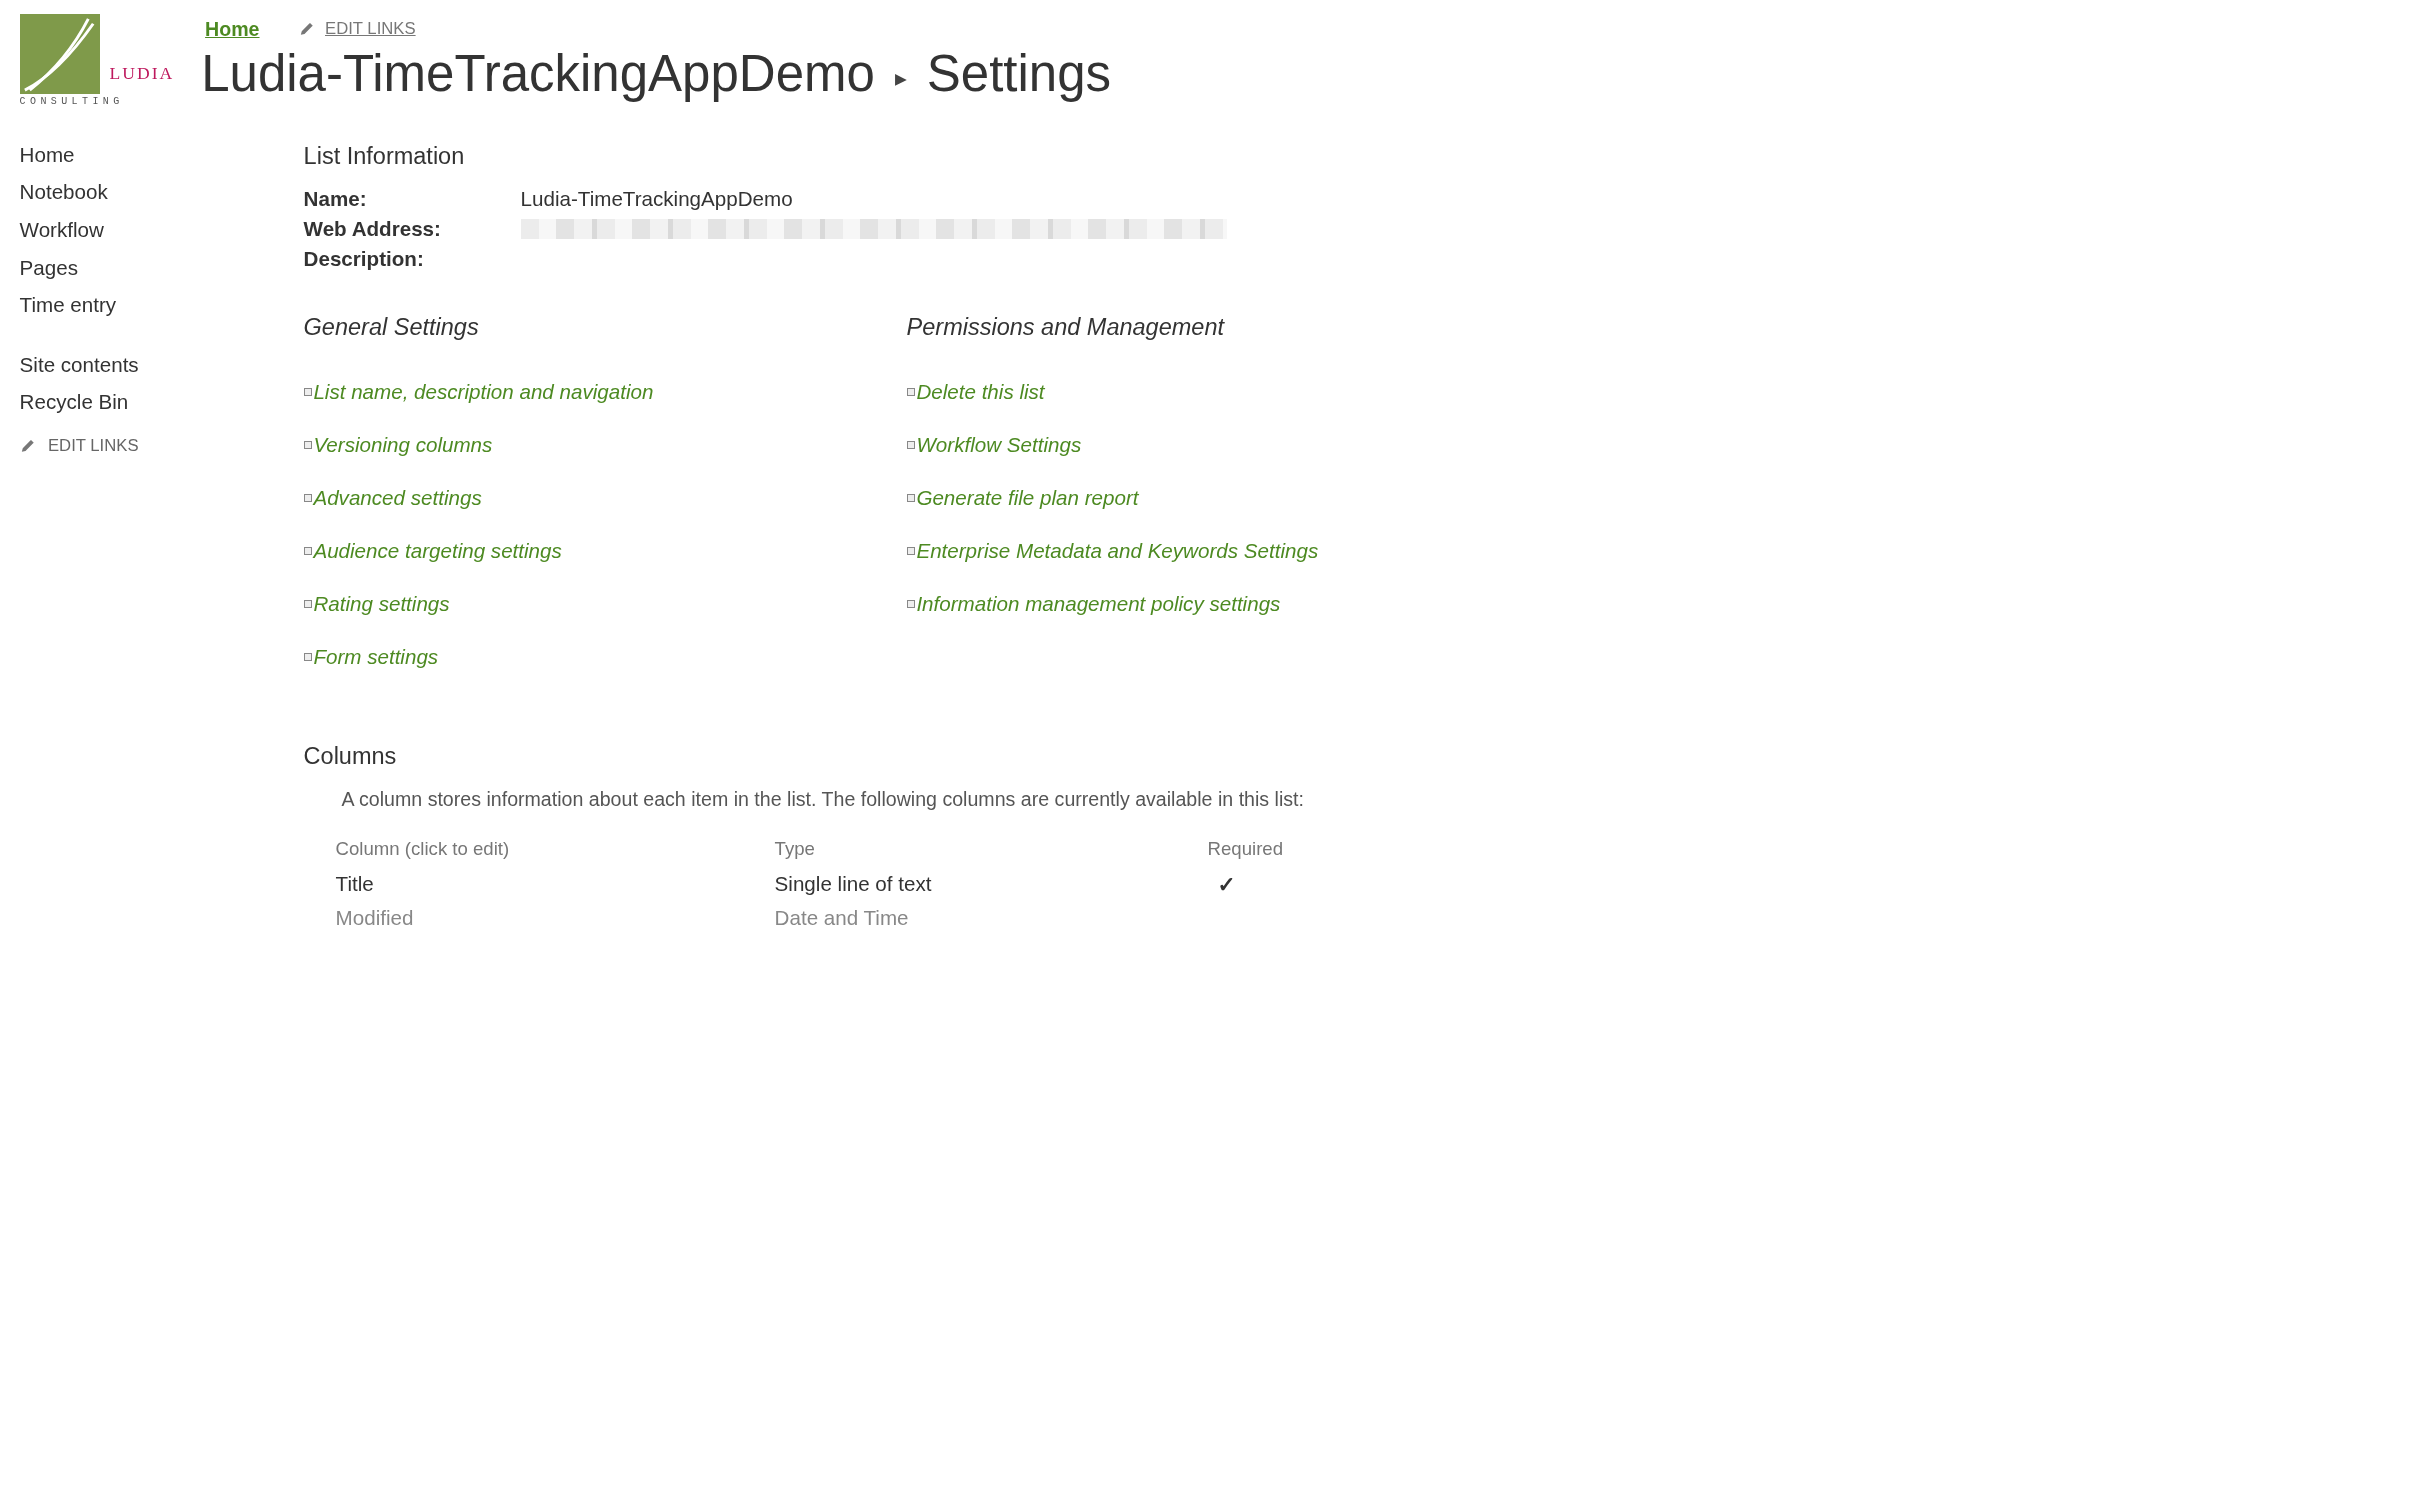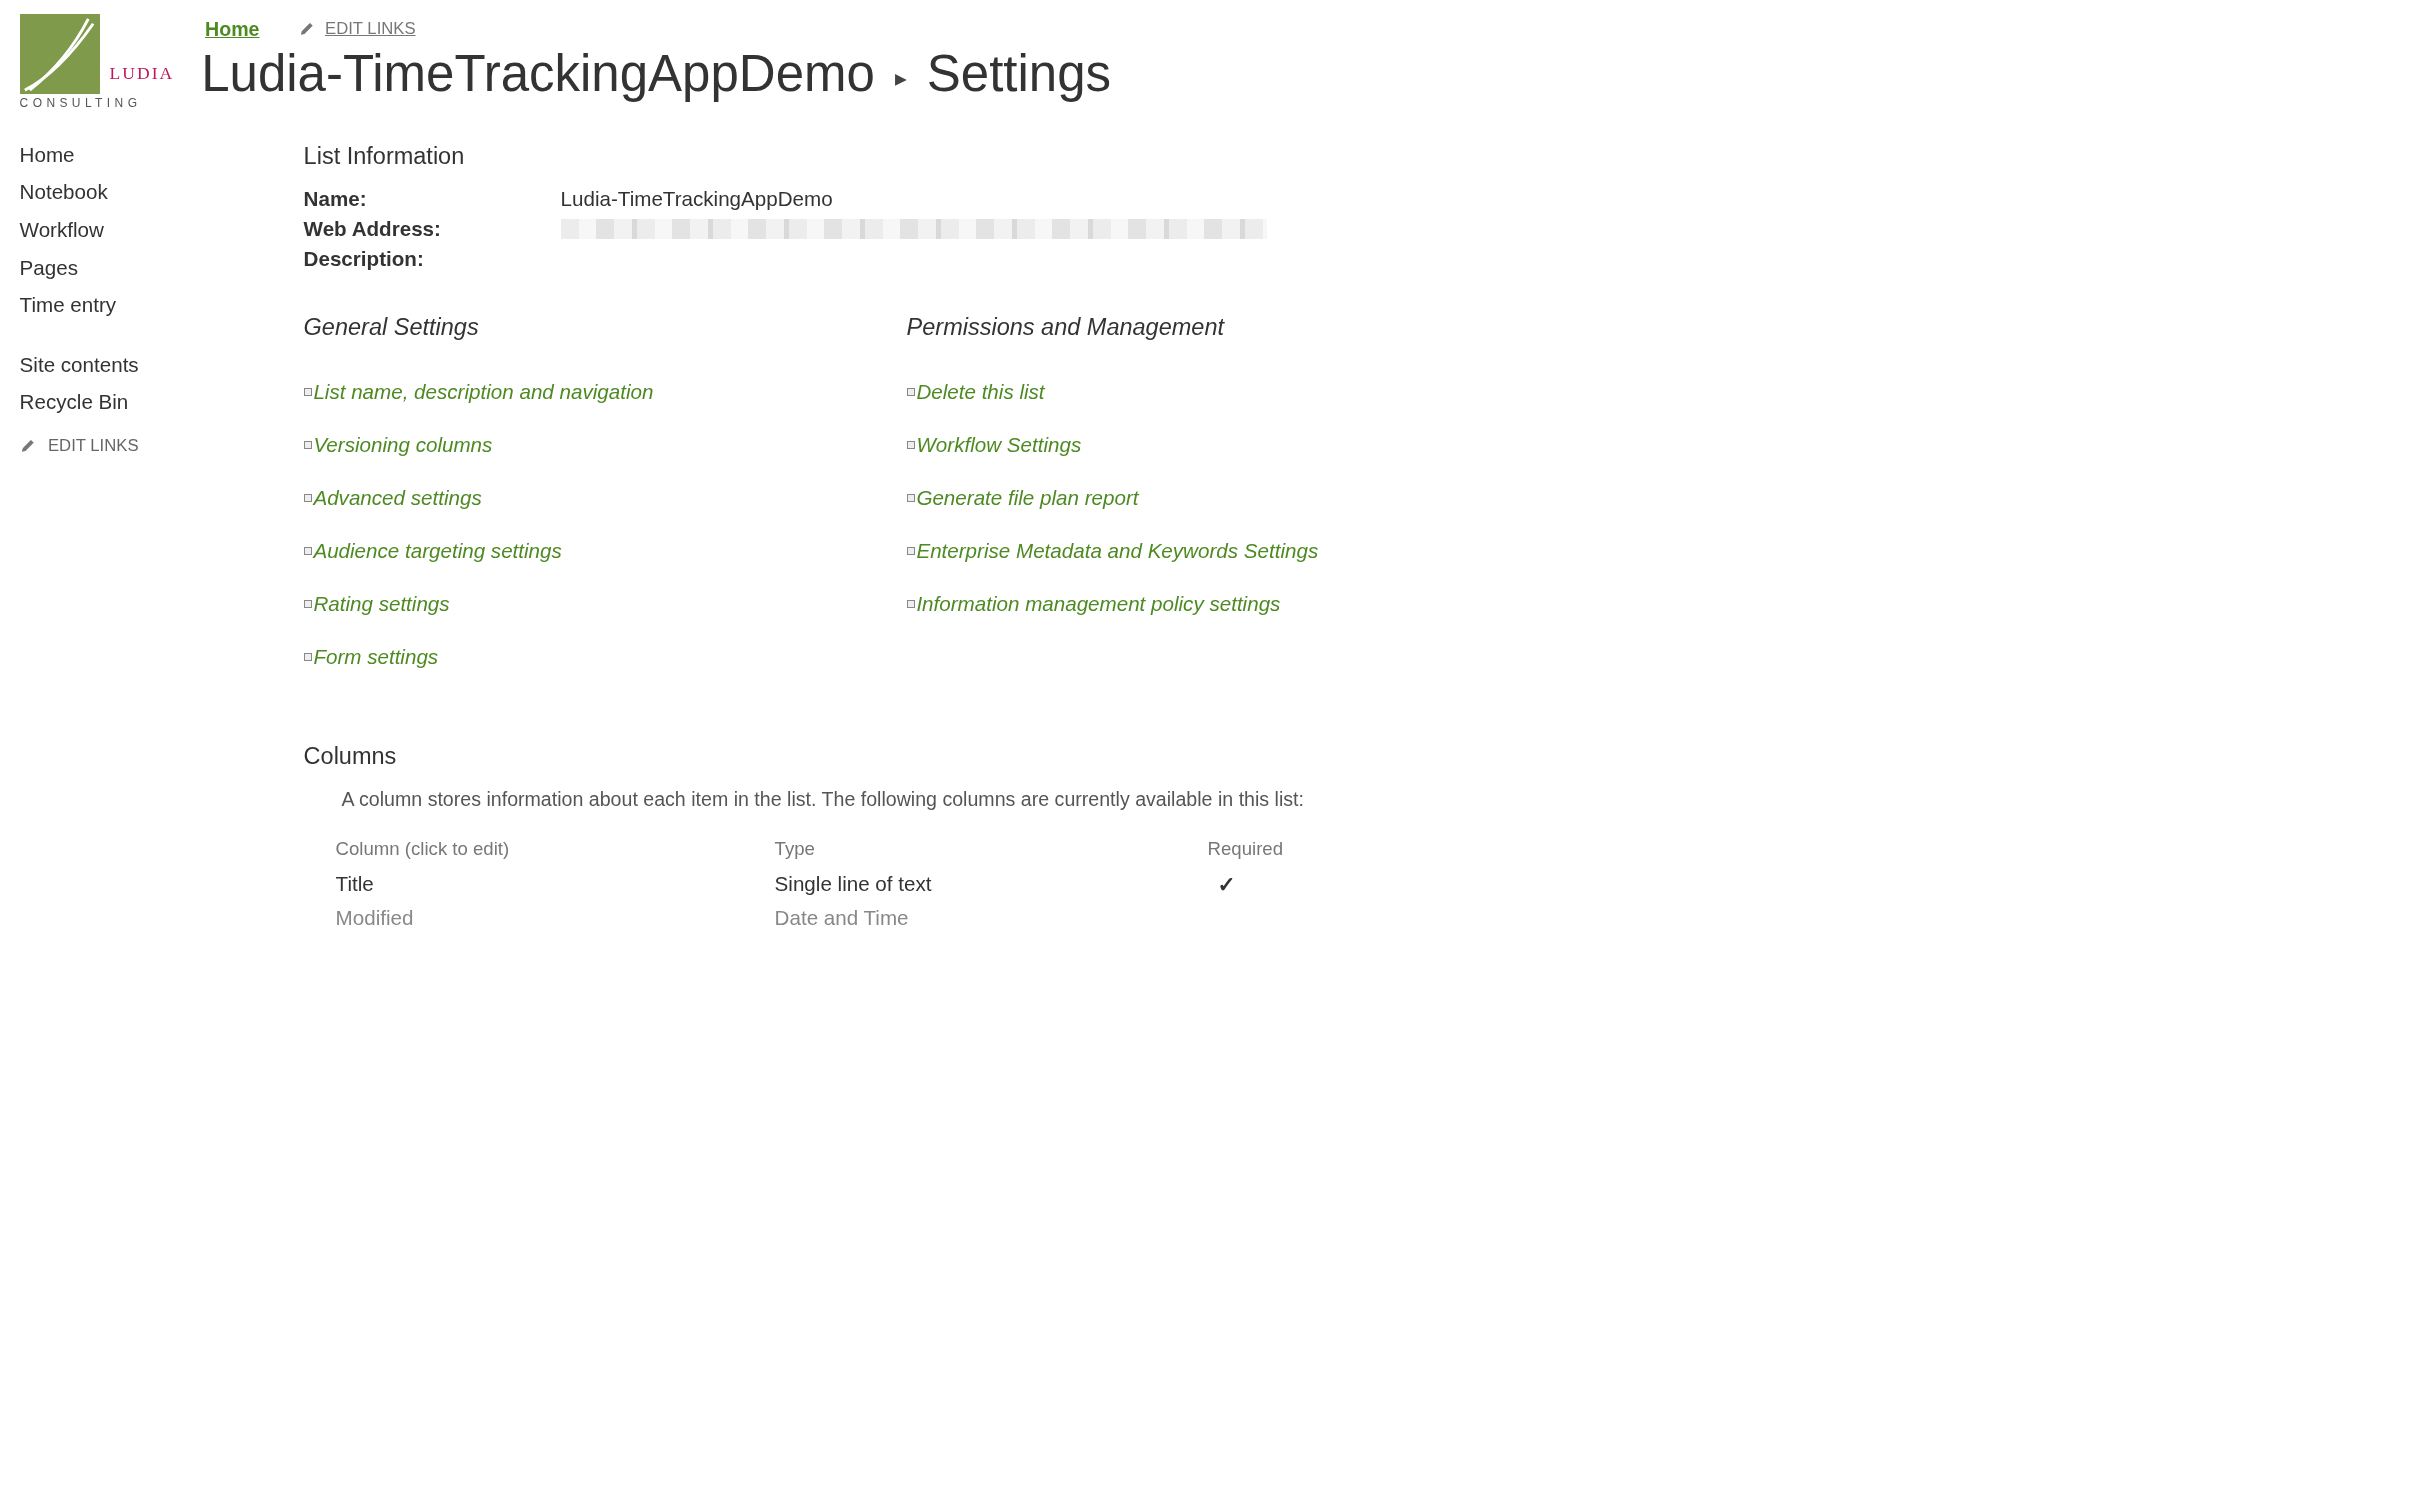--- a/index.html
+++ b/index.html
@@ -43,24 +43,24 @@
     font-size: 17.6px;
     letter-spacing: 2px;
     color: #be185d;
     font-weight: 300;
     font-family: Liberation Serif, serif;
   }
   .logo-text-consulting {
     position: absolute;
     left: 0;
     top: 82px;
-    font-size: 12px;
+    font-size: 10px;
     letter-spacing: 4.4px;
     color: #555;
-    font-family: Liberation Sans, sans-serif;
+    font-family: Liberation Mono, monospace;
   }
   .header-area {
     flex: 1;
     padding-top: 7.8px;
   }
   .topnav {
     display: flex;
     align-items: center;
     gap: 39px;
     margin-bottom: 3.9px;
@@ -137,21 +137,21 @@
     font-size: 23.5px;
     font-weight: 300;
     color: #333;
     margin-bottom: 17.6px;
   }
   .info-row {
     display: flex;
     margin-bottom: 5.9px;
   }
   .info-label {
-    width: 257px;
+    width: 217px;
     font-weight: 700;
     font-size: 20.6px;
     color: #333;
     font-family: "Segoe UI Semibold","Segoe UI",Arial,sans-serif;
   }
   .info-val {
     font-size: 20.6px;
     color: #333;
     font-weight: 300;
   }

